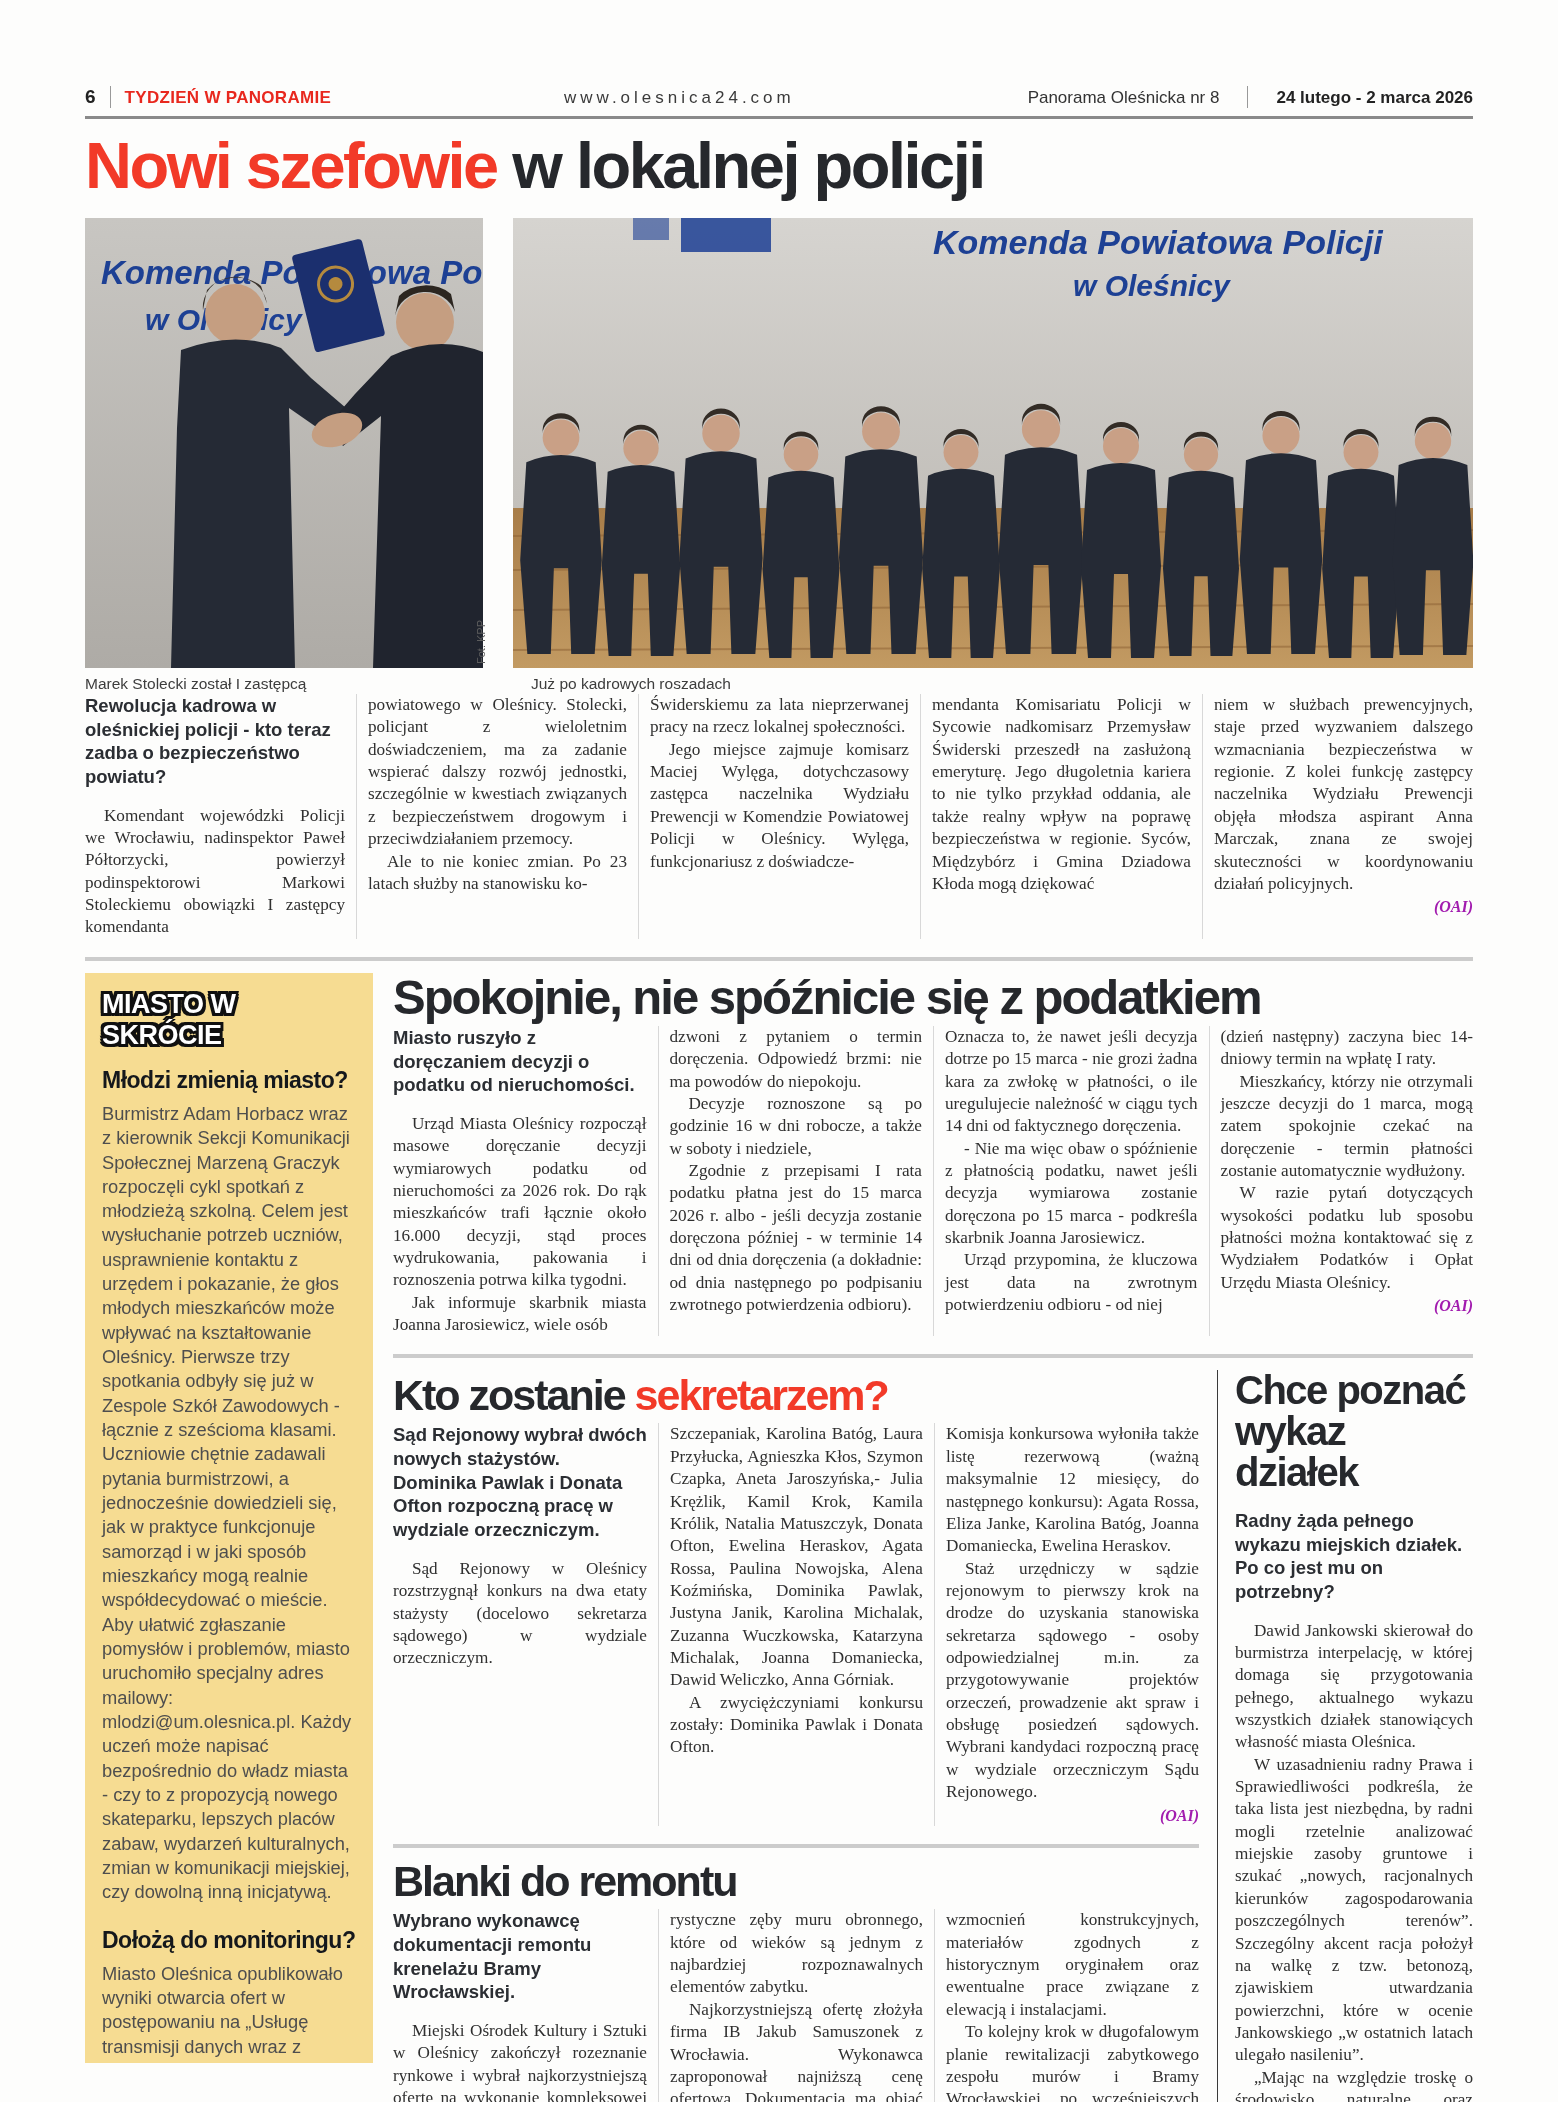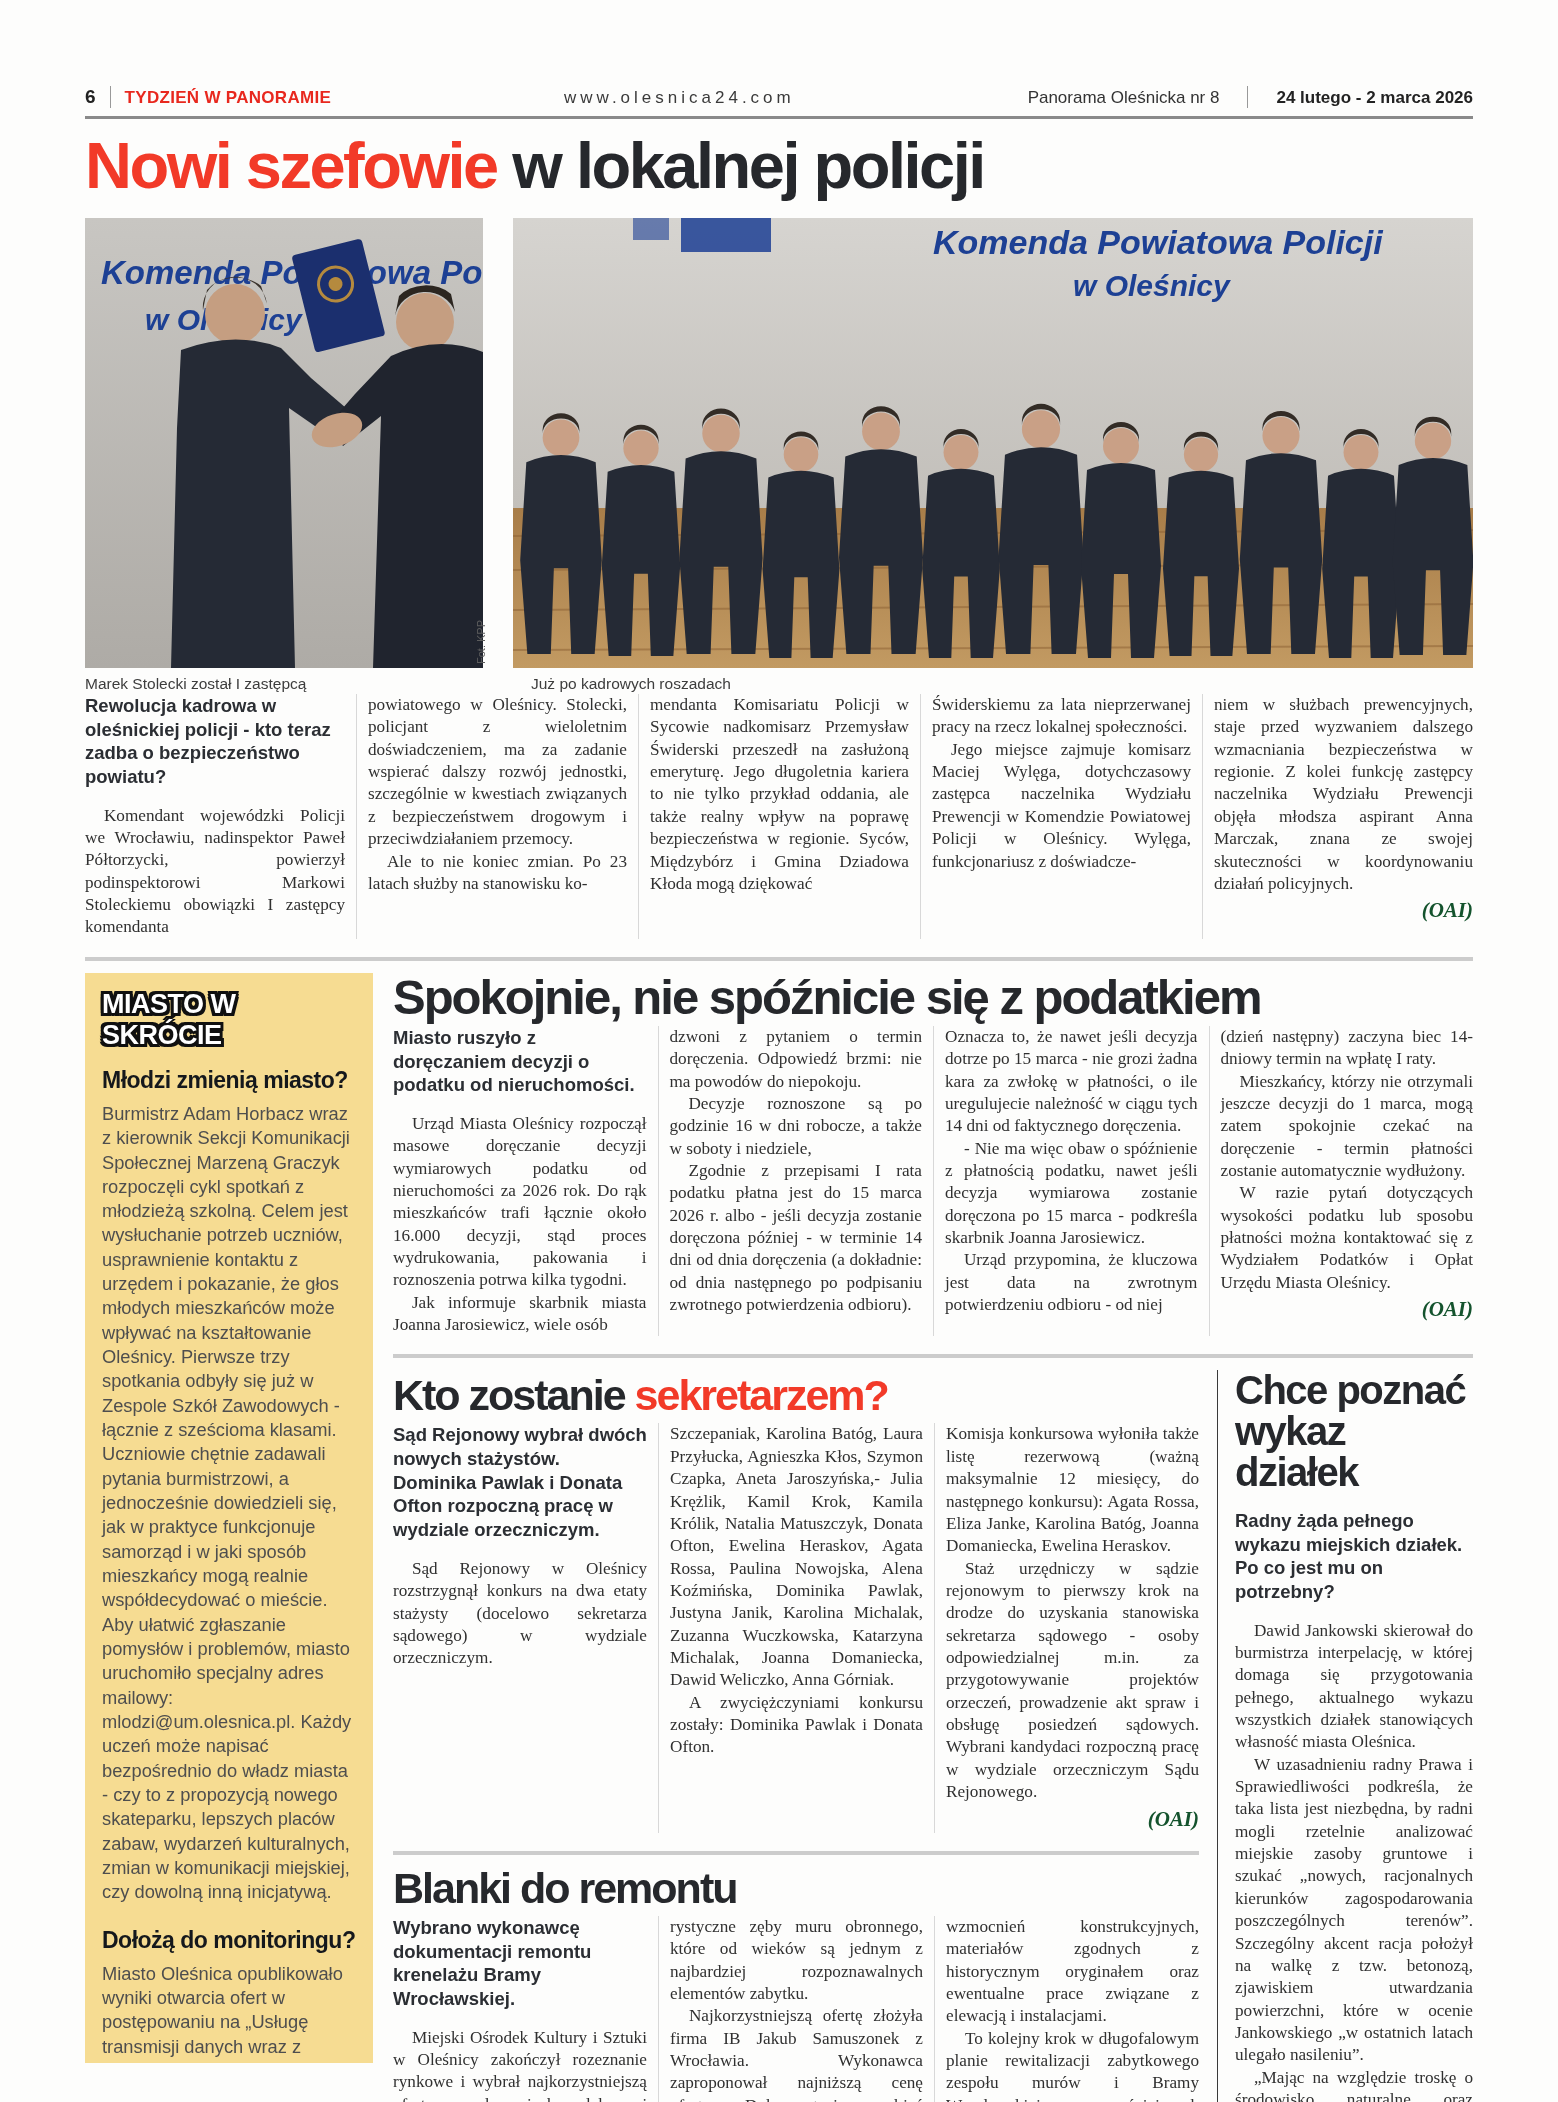--- a/index.html
+++ b/index.html
@@ -39,22 +39,22 @@
   .cols { display:grid; gap:22px; margin-top:1px; }
   .cols5 { grid-template-columns:repeat(5,1fr); }
   .cols4 { grid-template-columns:repeat(4,1fr); }
   .cols3 { grid-template-columns:repeat(3,1fr); }
   .col { font-size:17.2px; line-height:1.3; text-align:justify; color:#303030; }
   .col + .col { border-left:1px solid #d8d8d8; padding-left:11px; margin-left:-11px; }
   .para { margin:0; text-indent:1.1em; }
   .cont .para:first-child { text-indent:0; }
   .lead { font-family:"Liberation Sans", sans-serif; font-weight:bold; font-size:18.5px;
           line-height:1.28; color:#2b2e33; text-align:left; margin-bottom:16px; }
-  .byline { font-weight:bold; font-style:italic; text-align:right; font-size:21px;
-            color:#14532d; margin-top:2px; }
+  .byline { font-weight:bold; font-style:italic; text-align:right; font-size:16px;
+            color:#a21caf; margin-top:2px; }
   .hrule { border:0; border-top:4px solid #cccccc; margin:18px 0 12px 0; }
 
   
   .lower { display:grid; grid-template-columns:288px 1fr; gap:20px; margin-top:2px; }
   .lower-right { min-width:0; }
   .headline2 { font-family:"Liberation Sans", sans-serif; font-weight:bold; font-size:49px;
                letter-spacing:-2px; color:#26282c; line-height:1.0; margin-bottom:4px; }
   .headline3 { font-family:"Liberation Sans", sans-serif; font-weight:bold; font-size:43px;
                letter-spacing:-2px; color:#26282c; line-height:1.0; margin:4px 0 6px 0; }
   .split { display:grid; grid-template-columns:1fr 256px; gap:18px; }
@@ -190,25 +190,25 @@
       <div class="lead">Rewolucja kadrowa w oleśnickiej policji - kto teraz zadba o bezpieczeństwo powiatu?</div>
       <div>
           <p class="para">Komendant wojewódzki Policji we Wrocławiu, nadinspektor Paweł Półtorzycki, powierzył podinspektorowi Markowi Stoleckiemu obowiązki I zastępcy komendanta</p>
         </div>
     </div>
     <div class="col cont">
         <p class="para">powiatowego w Oleśnicy. Stolecki, policjant z wieloletnim doświadczeniem, ma za zadanie wspierać dalszy rozwój jednostki, szczególnie w kwestiach związanych z bezpieczeństwem drogowym i przeciwdziałaniem przemocy.</p>
         <p class="para">Ale to nie koniec zmian. Po 23 latach służby na stanowisku ko-</p>
       </div>
     <div class="col cont">
-        <p class="para">mendanta Komisariatu Policji w Sycowie nadkomisarz Przemysław Świderski przeszedł na zasłużoną emeryturę. Jego długoletnia kariera to nie tylko przykład oddania, ale także realny wpływ na poprawę bezpieczeństwa w regionie. Syców, Międzybórz i Gmina Dziadowa Kłoda mogą dziękować</p>
-      </div>
-    <div class="col cont">
         <p class="para">Świderskiemu za lata nieprzerwanej pracy na rzecz lokalnej społeczności.</p>
         <p class="para">Jego miejsce zajmuje komisarz Maciej Wylęga, dotychczasowy zastępca naczelnika Wydziału Prewencji w Komendzie Powiatowej Policji w Oleśnicy. Wylęga, funkcjonariusz z doświadcze-</p>
+      </div>
+    <div class="col cont">
+        <p class="para">mendanta Komisariatu Policji w Sycowie nadkomisarz Przemysław Świderski przeszedł na zasłużoną emeryturę. Jego długoletnia kariera to nie tylko przykład oddania, ale także realny wpływ na poprawę bezpieczeństwa w regionie. Syców, Międzybórz i Gmina Dziadowa Kłoda mogą dziękować</p>
       </div>
     <div class="col cont">
       <div>
           <p class="para">niem w służbach prewencyjnych, staje przed wyzwaniem dalszego wzmacniania bezpieczeństwa w regionie. Z kolei funkcję zastępcy naczelnika Wydziału Prewencji objęła młodsza aspirant Anna Marczak, znana ze swojej skuteczności w koordynowaniu działań policyjnych.</p>
         </div>
       <div class="byline">(OAI)</div>
     </div>
   </div>
 
   <hr class="hrule">

